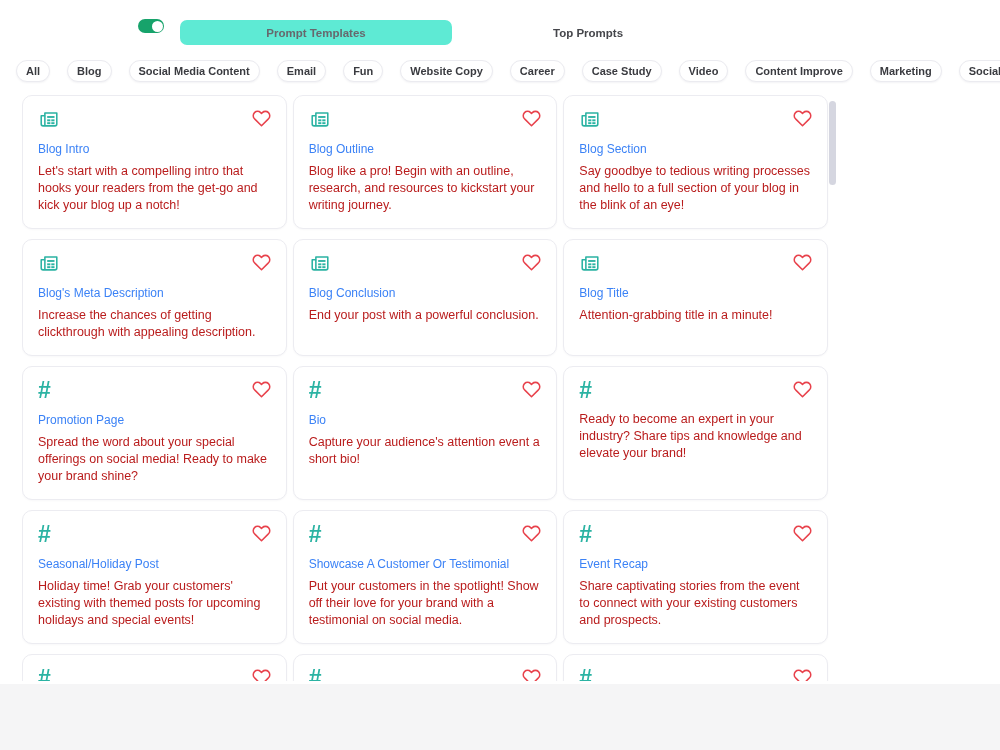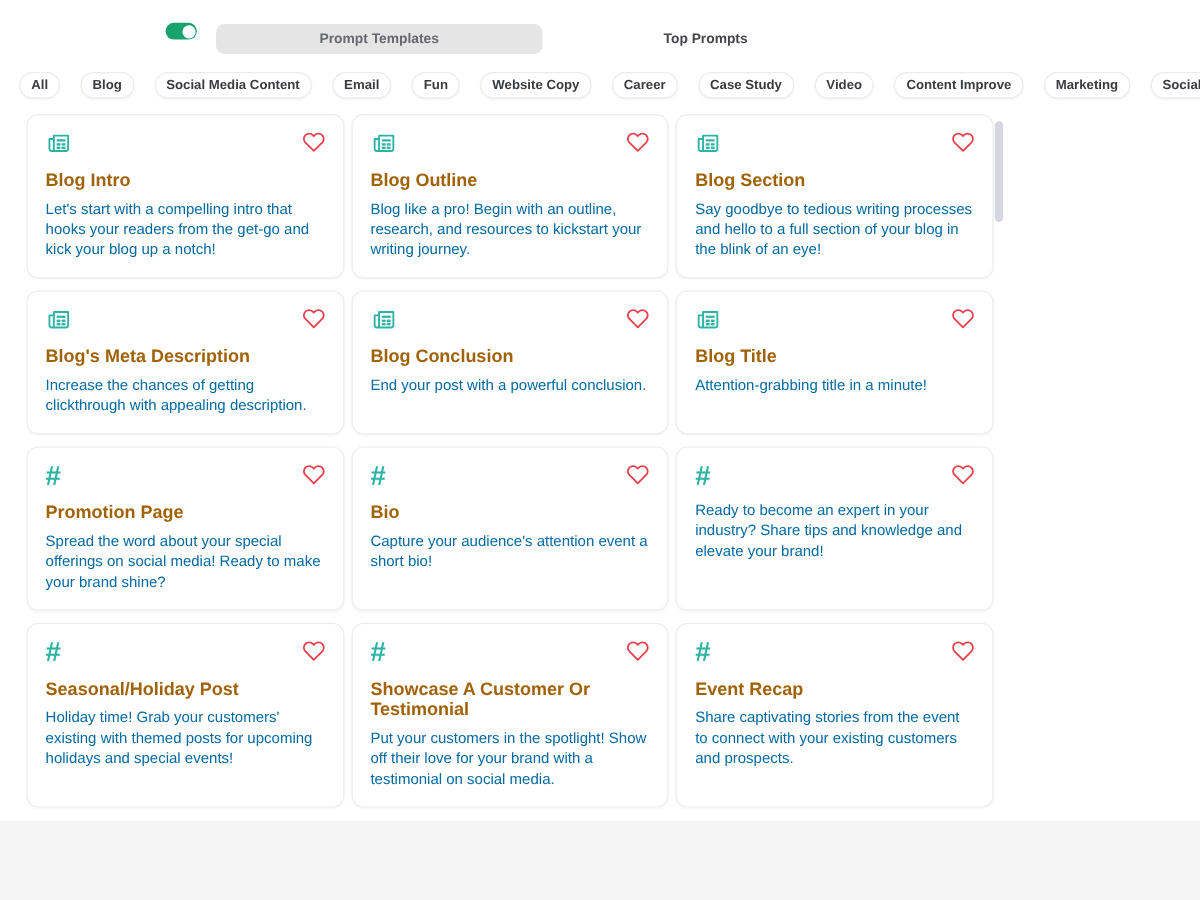--- a/index.html
+++ b/index.html
@@ -11,42 +11,42 @@
   .app{position:relative;width:1000px;height:750px;}
 
   
   .topbar{position:relative;height:52px;}
   .toggle{position:absolute;left:138px;top:19px;width:26px;height:14px;border-radius:999px;background:#cfcfd4;cursor:pointer;}
   .toggle.on{background:var(--toggle,#17a36b);}
   .toggle .knob{position:absolute;right:1.5px;top:1.5px;width:11px;height:11px;border-radius:50%;background:#fff;}
   .tabs{position:absolute;left:180px;top:20px;width:816px;display:grid;grid-template-columns:1fr 1fr 1fr;}
   .tab{height:25px;display:flex;align-items:center;justify-content:center;border:none;background:transparent;
        border-radius:7px;font-family:inherit;font-size:11.5px;font-weight:700;color:#45464b;cursor:pointer;}
-  .tab.active{background:#e5e5e5;color:#67686d;}
+  .tab.active{background:#5eead4;color:#67686d;}
 
   
   .chips{display:flex;align-items:flex-start;gap:17px;margin:8px 0 0 16px;}
   .chip{height:22px;padding:0 9px;display:flex;align-items:center;white-space:nowrap;
         background:#fff;border:1px solid #ebebf0;border-radius:999px;
         box-shadow:0 1px 2px rgba(25,25,50,.05);
         font-family:inherit;font-size:11px;font-weight:600;color:#3a3b40;cursor:pointer;}
 
   
   .viewport{position:relative;margin:13px 0 0 22px;width:814px;height:586px;overflow:hidden;}
   .grid{display:grid;grid-template-columns:repeat(3,1fr);gap:10px 6px;width:806px;}
   .card{background:#fff;border:1px solid #ececf1;border-radius:10px;padding:12px 15px 14px;
         box-shadow:0 1px 2px rgba(25,25,50,.03);cursor:pointer;}
   .card-head{display:flex;justify-content:space-between;align-items:flex-start;height:25px;}
   .type-icon{display:block;color:var(--teal,#2bb3a3);}
   .type-icon svg{display:block;}
   .hash{font-size:23px;line-height:22px;font-weight:700;color:var(--teal,#2bb3a3);}
   .heart{color:var(--heart,#e8414b);margin-top:1px;cursor:pointer;}
   .heart svg{display:block;}
-  .title{margin-top:9px;font-size:15px;font-weight:700;color:#a16207;}
-  .desc{margin-top:7px;font-size:12.5px;line-height:17px;color:#0369a1;min-height:1px;}
+  .title{margin-top:9px;font-size:12px;font-weight:400;color:#3b82f6;}
+  .desc{margin-top:7px;font-size:12.5px;line-height:17px;color:#b91c1c;min-height:1px;}
 
   .thumb{position:absolute;right:0;top:6px;width:7px;height:84px;border-radius:4px;background:#d5d6e0;cursor:pointer;}
 
   .footer{position:absolute;left:0;top:684px;width:1000px;height:66px;background:#f5f5f6;}
 </style>
 </head>
 <body>
 
 <div class="app">
 

